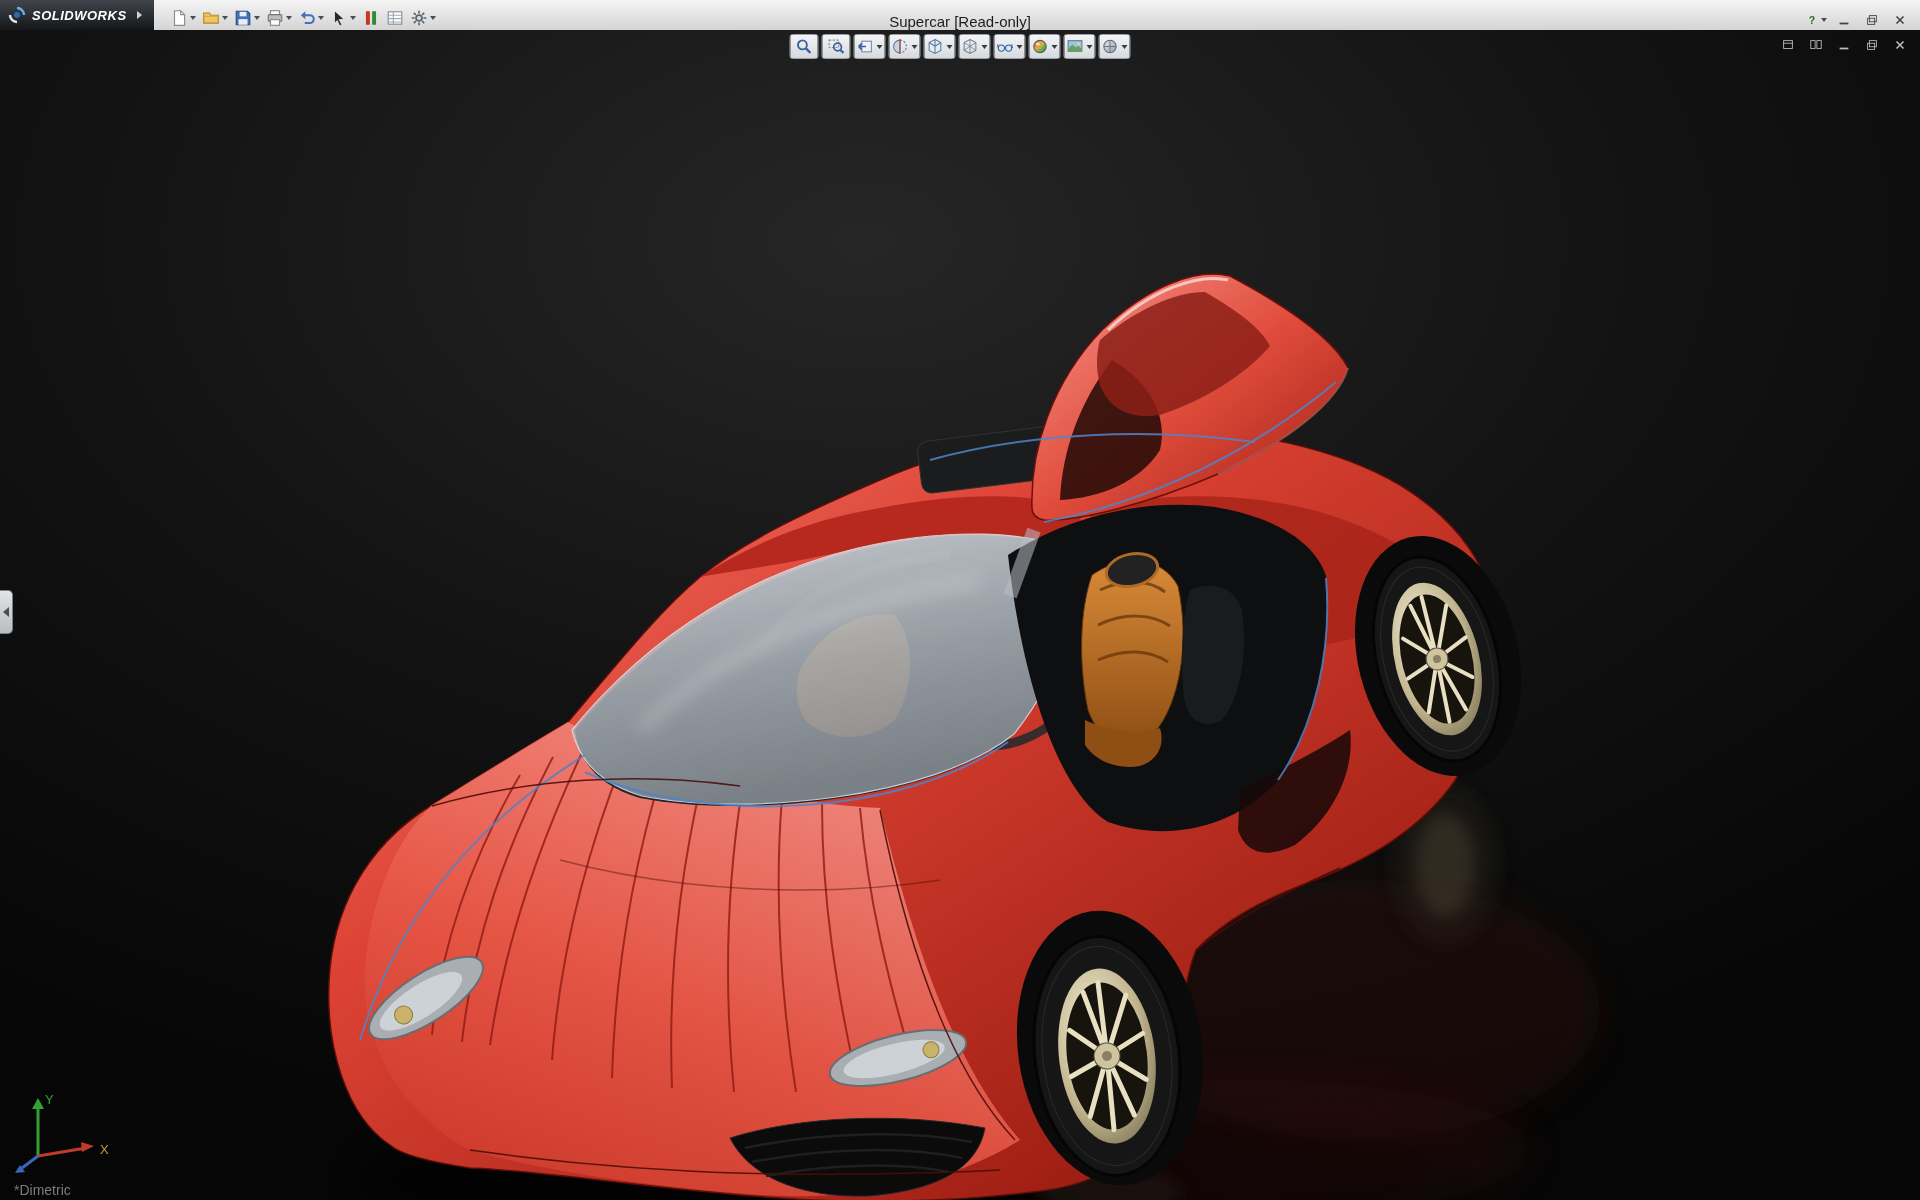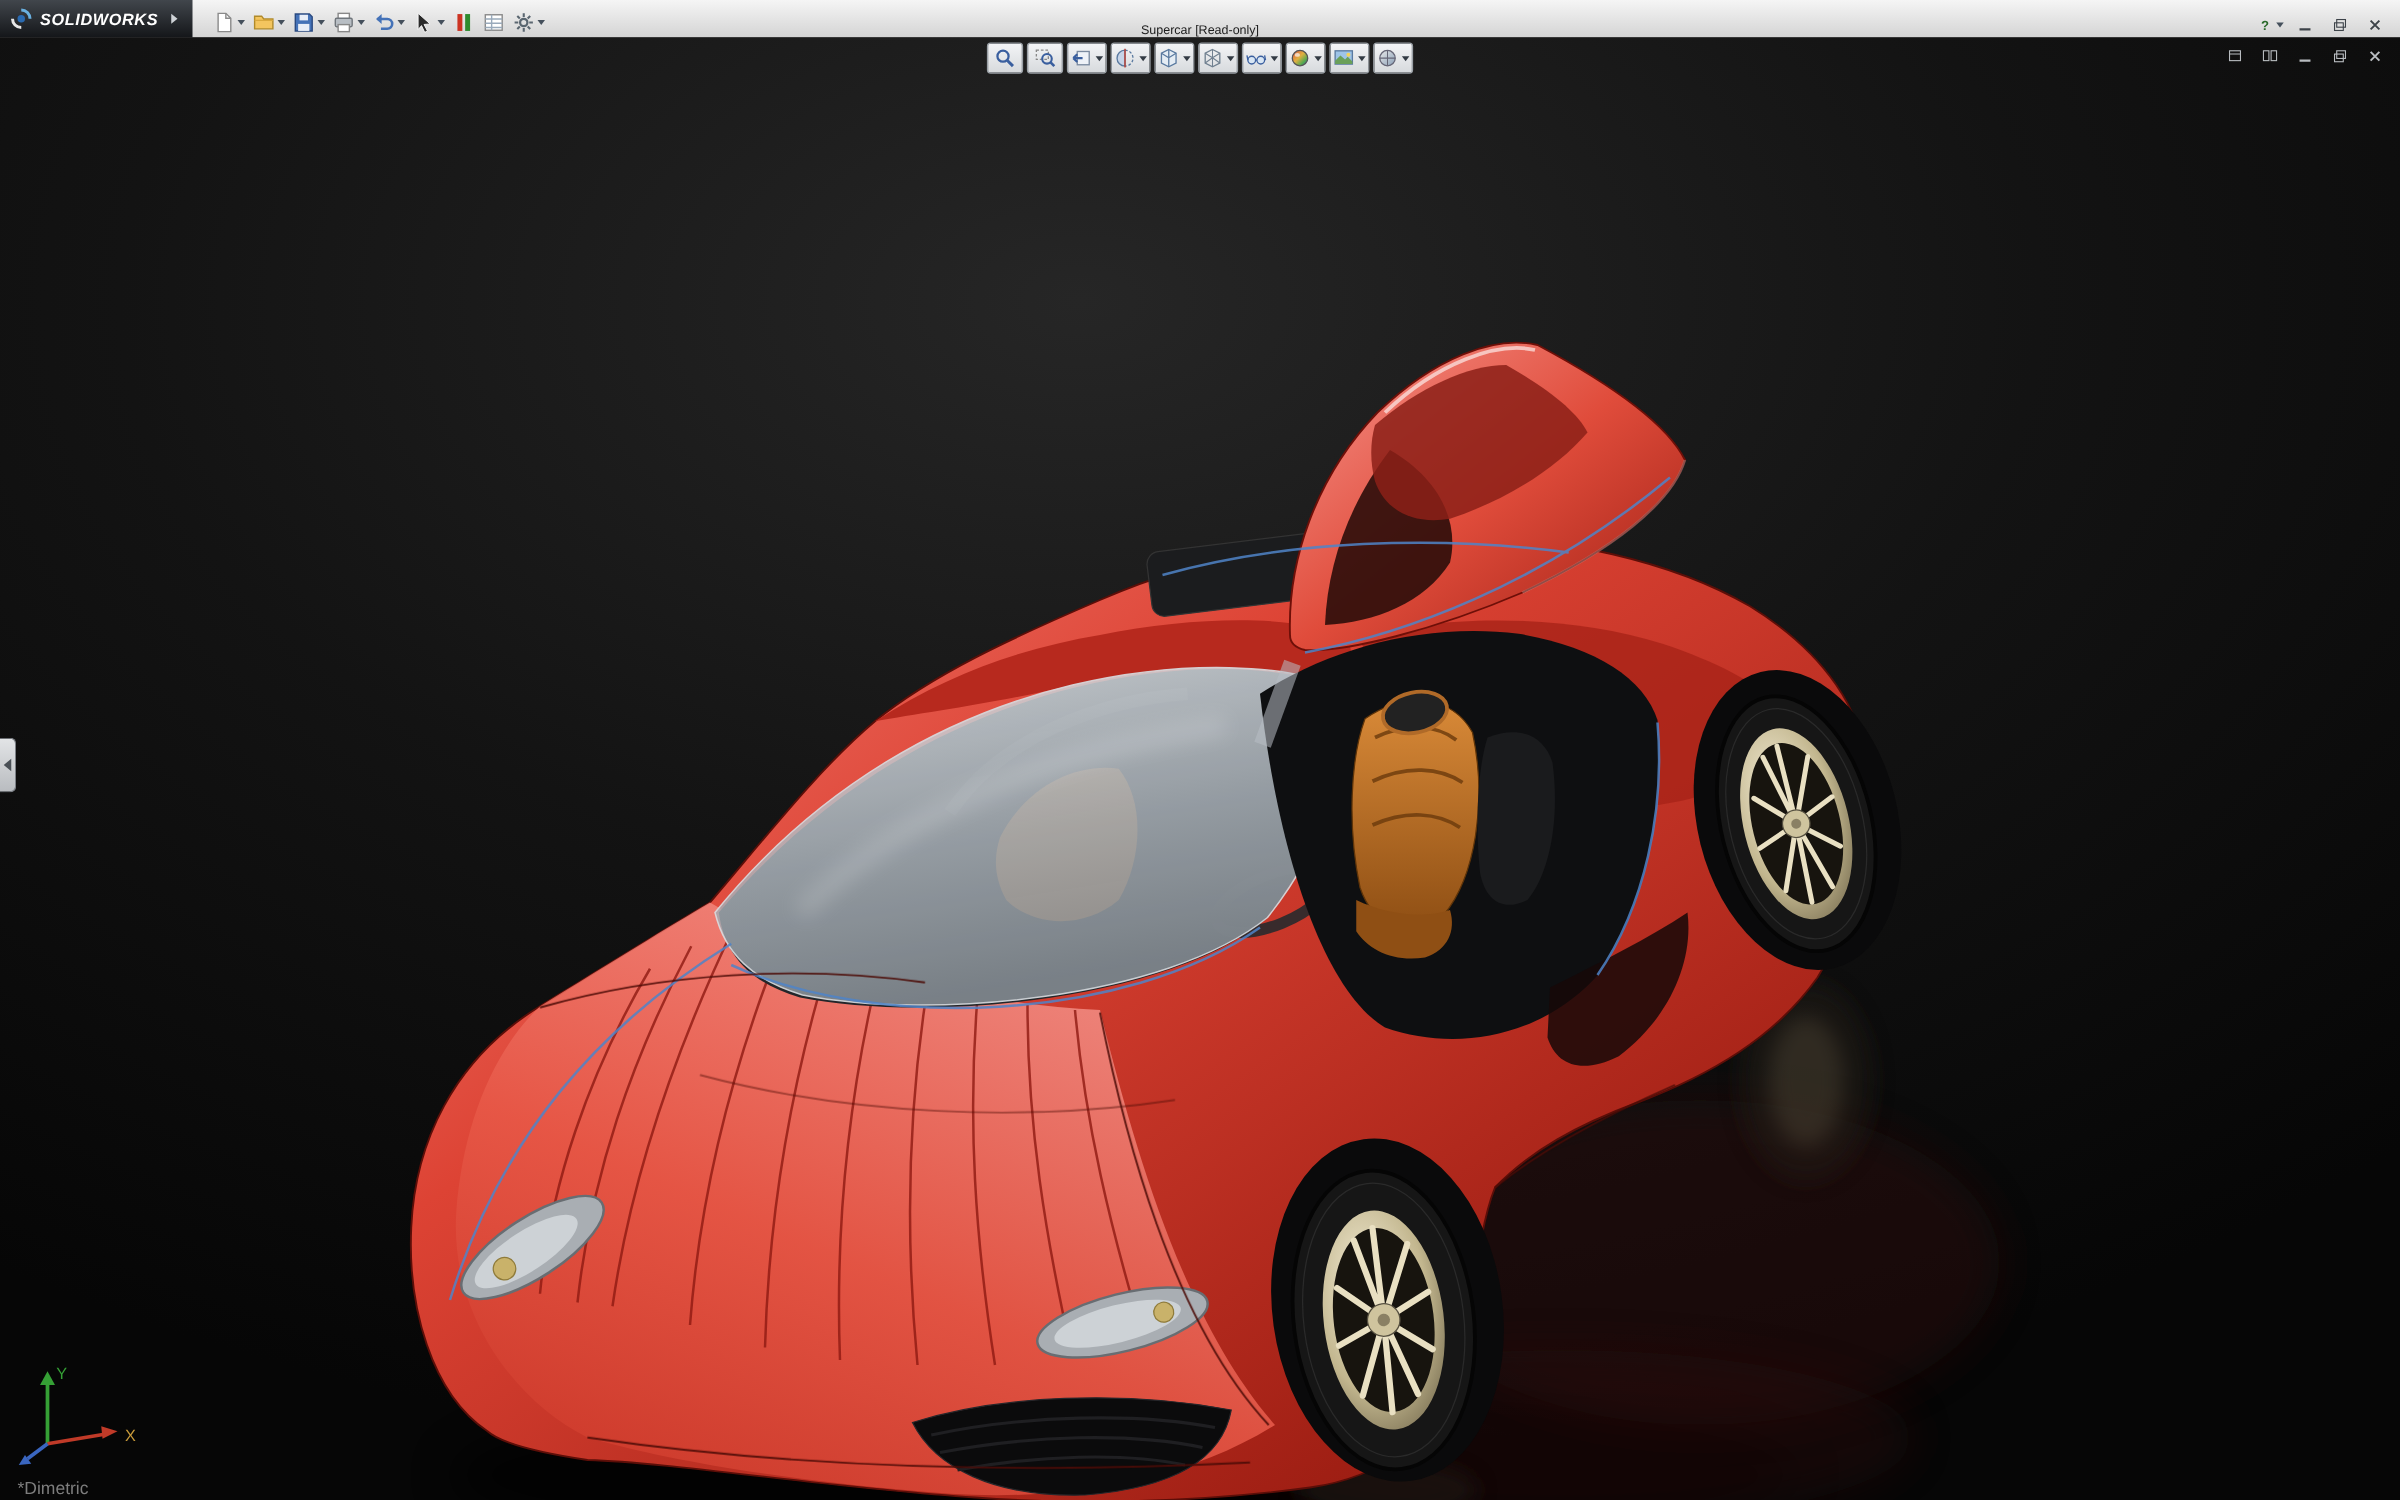--- a/index.html
+++ b/index.html
@@ -10,21 +10,21 @@
   .brand{height:30px;background:linear-gradient(#41464c,#141619);color:#fff;
     display:flex;align-items:center;padding:0 12px 0 8px;gap:6px;flex:0 0 auto;}
   .brand-name{font-size:13px;font-weight:bold;font-style:italic;letter-spacing:.5px;}
   .brand-flyout{width:0;height:0;border-top:4px solid transparent;border-bottom:4px solid transparent;
     border-left:5px solid #cfd3d7;margin-left:4px;}
   .toolbar{display:flex;align-items:center;margin-left:14px;gap:2px;}
   .tb-btn{height:24px;display:flex;align-items:center;padding:0 2px;border-radius:2px;}
   .tb-btn svg{width:18px;height:18px;}
   .drop{width:0;height:0;border-left:3px solid transparent;border-right:3px solid transparent;
     border-top:4px solid #45505c;margin-left:2px;}
-  .title{position:absolute;left:50%;transform:translateX(-50%);font-size:10px;color:#1d1d1d;white-space:nowrap;}
+  .title{position:absolute;left:50%;transform:translateX(-50%);font-size:15px;color:#1d1d1d;white-space:nowrap;}
   .win-controls{margin-left:auto;display:flex;align-items:center;gap:4px;padding-right:8px;color:#3c4248;}
   .winbtn{width:24px;height:20px;display:flex;align-items:center;justify-content:center;}
   .winbtn svg{width:14px;height:14px;}
   
   .viewport{position:absolute;top:30px;left:0;right:0;bottom:0;background:#0b0b0b;}
   svg.scene{position:absolute;left:0;top:0;width:1920px;height:1170px;display:block;}
   .headsup{position:absolute;top:4px;left:50%;transform:translateX(-50%);
     display:flex;align-items:center;gap:3px;}
   .hu-btn{height:23px;min-width:23px;display:flex;align-items:center;justify-content:center;
     gap:1px;background:linear-gradient(#f3f4f6,#d7dadd);border:1px solid #9aa0a6;

